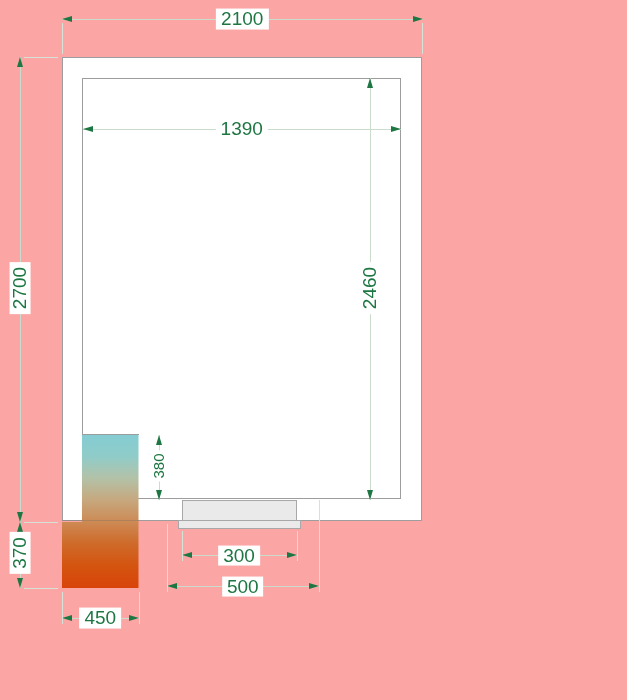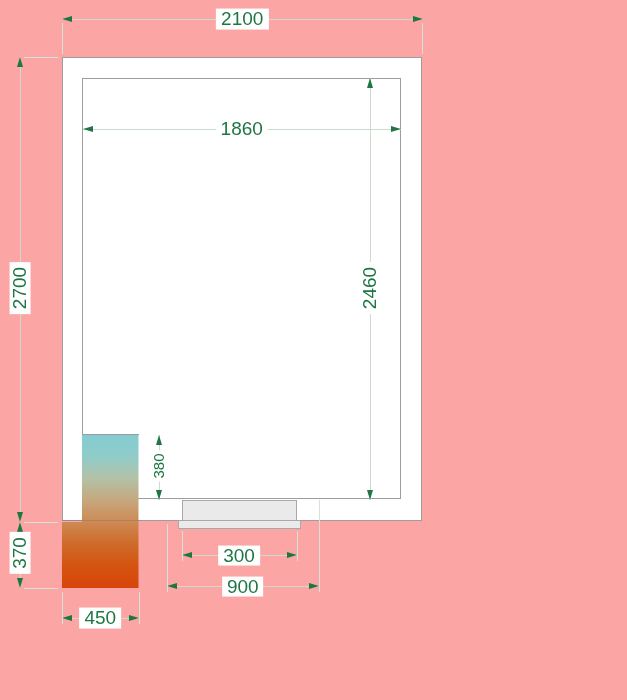--- a/index.html
+++ b/index.html
@@ -67,21 +67,21 @@
     <div class="arr right"></div>
     <span class="dlabel" style="left:50%;top:0.5px;">2100</span>
   </div>
   <div class="ext-v" style="left:62px;top:23px;height:31px;"></div>
   <div class="ext-v" style="left:422px;top:23px;height:31px;"></div>
 
   <div class="dim" style="left:82.5px;top:128.5px;width:318.5px;height:1px;">
     <div class="dline-h"></div>
     <div class="arr left"></div>
     <div class="arr right"></div>
-    <span class="dlabel" style="left:50%;top:0.5px;">1860</span>
+    <span class="dlabel" style="left:50%;top:0.5px;">1390</span>
   </div>
 
   <div class="dim" style="left:19.5px;top:57px;width:1px;height:464.5px;">
     <div class="dline-v"></div>
     <div class="arr up"></div>
     <div class="arr down"></div>
     <span class="dlabel vert" style="left:0.5px;top:231px;">2700</span>
   </div>
   <div class="ext-h" style="left:24px;top:57px;width:34px;"></div>
   <div class="ext-h" style="left:24px;top:521.5px;width:34px;"></div>
@@ -114,21 +114,21 @@
     <div class="arr right"></div>
     <span class="dlabel" style="left:50%;top:0.5px;">300</span>
   </div>
   <div class="ext-v" style="left:181.5px;top:531px;height:30px;"></div>
   <div class="ext-v" style="left:296.5px;top:531px;height:30px;"></div>
 
   <div class="dim" style="left:166.5px;top:586px;width:152.5px;height:1px;">
     <div class="dline-h"></div>
     <div class="arr left"></div>
     <div class="arr right"></div>
-    <span class="dlabel" style="left:50%;top:0.5px;">900</span>
+    <span class="dlabel" style="left:50%;top:0.5px;">500</span>
   </div>
   <div class="ext-v" style="left:166.5px;top:524px;height:68px;"></div>
   <div class="ext-v" style="left:319px;top:500px;height:92px;"></div>
 
   <div class="dim" style="left:62px;top:617.5px;width:76.5px;height:1px;">
     <div class="dline-h"></div>
     <div class="arr left"></div>
     <div class="arr right"></div>
     <span class="dlabel" style="left:50%;top:0.5px;">450</span>
   </div>

